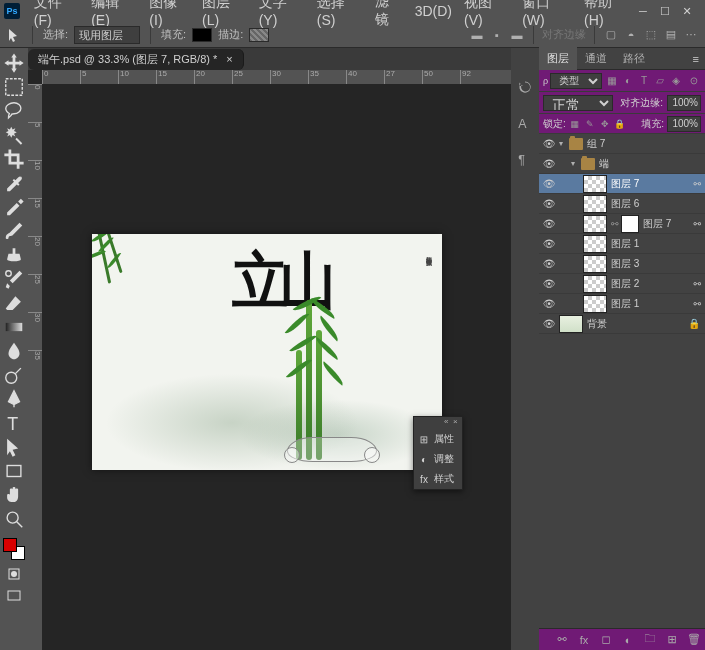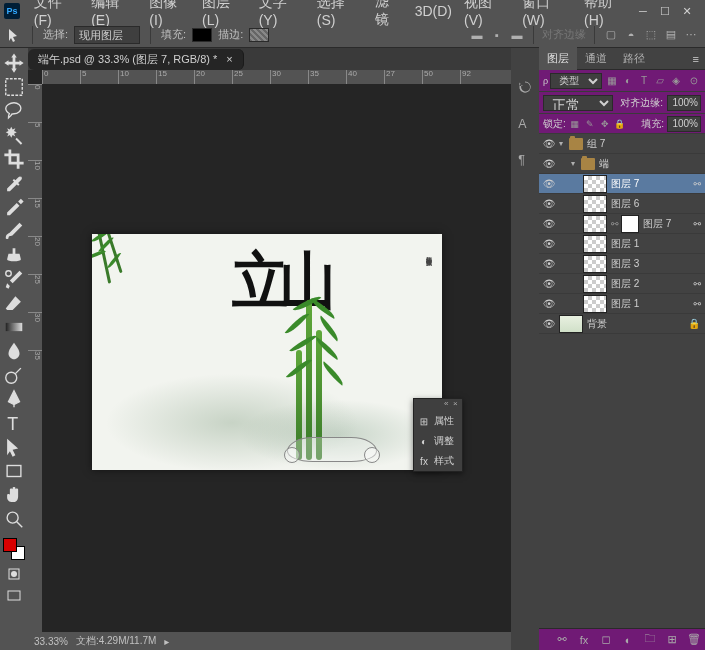--- a/index.html
+++ b/index.html
@@ -370,25 +370,20 @@
               <span class="ico">◐</span>
               <span>调整</span>
             </div>
           <div class="float-item">
               <span class="ico">fx</span>
               <span>样式</span>
             </div>
         </div>
       </div>
     </div>
-    <div class="statusbar">
-      <span>33.33%</span>
-      <span>文档:4.29M/11.7M</span>
-      <span>▸</span>
-    </div>
   </div>
 
   <div class="rightzone">
     <div class="collapsed-strip">
       <div class="strip-icon">
           <svg viewBox="0 0 16 16">
             <path d="M8 3a5 5 0 11-4 2l-1-1v3h3l-1-1a4 4 0 103-2z" fill="#aaa"></path>
           </svg>
         </div>
       <div class="strip-icon">

